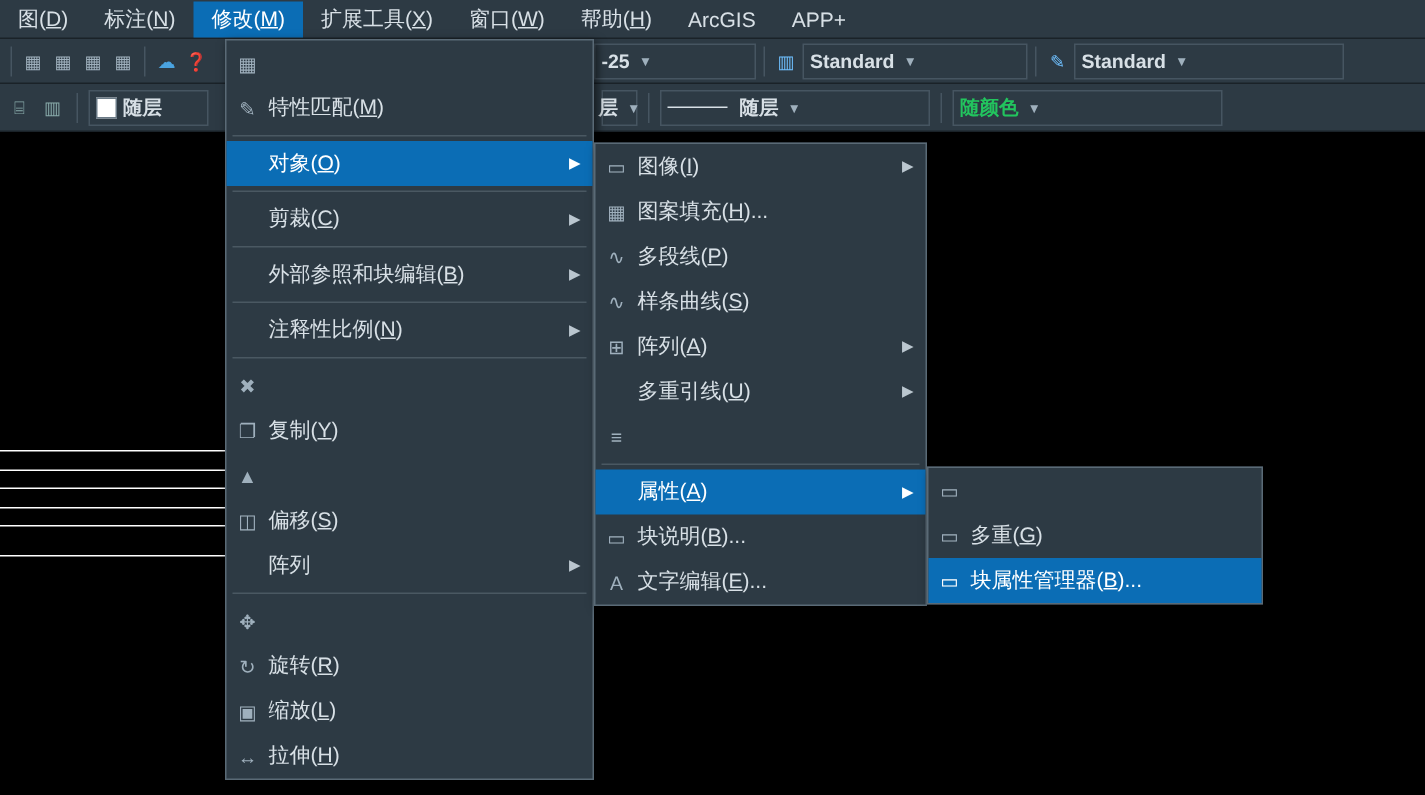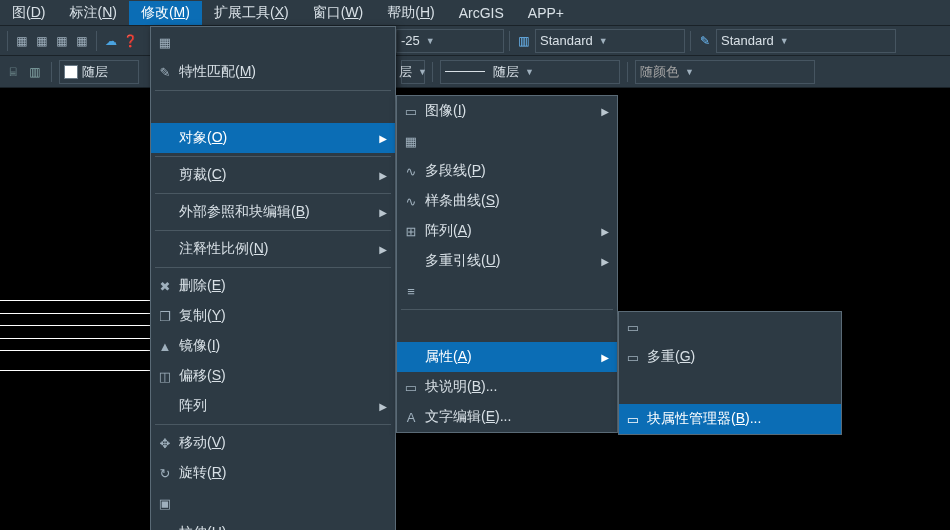--- a/index.html
+++ b/index.html
@@ -7,30 +7,30 @@
 
 .menubar { background: #2d3a44; height: 26px; display: flex; align-items: center; padding-left: 0; border-bottom: 1px solid #1a2228; }
 .menubar-item { color: #d8e0e6; font-size: 14px; padding: 3px 12px; cursor: default; }
 .menubar-item.active { background: #0b6db5; color: #fff; }
 
 .toolbar { background: #2d3a44; height: 30px; display: flex; align-items: center; padding: 0 4px; border-bottom: 1px solid #1a2228; gap: 2px; }
 .toolbar2 { background: #2d3a44; height: 32px; display: flex; align-items: center; padding: 0 4px; border-bottom: 1px solid #1a2228; gap: 4px; }
 
 .tb-icon { width: 18px; height: 18px; display: inline-flex; align-items: center; justify-content: center; color: #9fb0bd; font-size: 12px; }
 .tb-sep { width: 1px; height: 20px; background: #465561; margin: 0 3px; }
-.tb-drop { background: #2d3a44; border: 1px solid #465561; height: 24px; display: inline-flex; align-items: center; color: #d8e0e6; font-size: 13px; padding: 0 4px; position: relative; }
+.tb-drop { background: #2d3a44; border: 1px solid #465561; height: 24px; display: inline-flex; align-items: center; color: #d8e0e6; font-size: 13px; padding: 0 4px; position: relative; font-weight: bold; }
 .tb-drop .arrow { margin-left: 6px; color: #9fb0bd; font-size: 9px; }
 .tb-color-sw { width: 14px; height: 14px; background: #fff; border: 1px solid #6a7a86; display: inline-block; margin-right: 4px; }
 
 .canvas-area { background: #000; position: absolute; top: 88px; left: 0; right: 0; bottom: 0; }
 .thin-line { position: absolute; left: 0; height: 1px; background: #fff; }
 
 .dropdown { position: absolute; background: #2d3a44; border: 1px solid #5a6a76; box-shadow: 2px 2px 6px rgba(0,0,0,0.6); }
 .dd-item { display: flex; align-items: center; height: 30px; color: #d8e0e6; font-size: 14px; cursor: default; position: relative; }
-.dd-item.hl { background: #0b6db5; color: #fff; margin-top: 32px; }
+.dd-item.hl { background: #0b6db5; color: #fff; }
 .dd-icon { width: 28px; display: inline-flex; align-items: center; justify-content: center; color: #9fb0bd; font-size: 13px; }
 .dd-item.hl .dd-icon { color: #fff; }
 .dd-label { flex: 1; padding-right: 28px; }
 .dd-arrow { position: absolute; right: 8px; font-size: 10px; color: #bac6cf; }
 .dd-item.hl .dd-arrow { color: #fff; }
 .dd-sep { height: 1px; background: #4a5862; margin: 3px 4px; }
 
 .u { text-decoration: underline; }
 
 #dd1 { top: 26px; left: 150px; width: 246px; }
@@ -93,21 +93,21 @@
     <span class="arrow">▼</span>
   </div>
   <span class="tb-sep"></span>
   <div class="tb-drop" style="width:180px">
     <span style="width:40px;height:1px;background:#d8e0e6;display:inline-block;margin-right:8px"></span>
     <span>随层</span>
     <span class="arrow">▼</span>
   </div>
   <span class="tb-sep"></span>
   <div class="tb-drop" style="width:180px">
-    <span style="color:#a3a3a3">随颜色</span>
+    <span style="color:#22c55e">随颜色</span>
     <span class="arrow">▼</span>
   </div>
 </div>
 
 <div class="canvas-area">
   <div class="thin-line" style="top:212px;width:150px"></div>
   <div class="thin-line" style="top:225px;width:150px"></div>
   <div class="thin-line" style="top:237px;width:150px"></div>
   <div class="thin-line" style="top:250px;width:150px"></div>
   <div class="thin-line" style="top:262px;width:150px"></div>
@@ -142,64 +142,63 @@
     </div>
     <div class="dd-sep"></div>
     <div class="dd-item">
       <span class="dd-icon"></span>
       <span class="dd-label">注释性比例(<span class="u">N</span>)</span>
       <span class="dd-arrow">▶</span>
     </div>
     <div class="dd-sep"></div>
     <div class="dd-item">
       <span class="dd-icon">✖</span>
-      <span class="dd-label">删除(<span class="u">E</span>)</span>
     </div>
     <div class="dd-item">
       <span class="dd-icon">❐</span>
       <span class="dd-label">复制(<span class="u">Y</span>)</span>
     </div>
     <div class="dd-item">
       <span class="dd-icon">▲</span>
-      <span class="dd-label">镜像(<span class="u">I</span>)</span>
     </div>
     <div class="dd-item">
       <span class="dd-icon">◫</span>
       <span class="dd-label">偏移(<span class="u">S</span>)</span>
     </div>
     <div class="dd-item">
       <span class="dd-icon"></span>
       <span class="dd-label">阵列</span>
       <span class="dd-arrow">▶</span>
     </div>
     <div class="dd-sep"></div>
     <div class="dd-item">
       <span class="dd-icon">✥</span>
-      <span class="dd-label">移动(<span class="u">V</span>)</span>
     </div>
     <div class="dd-item">
       <span class="dd-icon">↻</span>
       <span class="dd-label">旋转(<span class="u">R</span>)</span>
     </div>
     <div class="dd-item">
       <span class="dd-icon">▣</span>
+      <span class="dd-label">缩放(<span class="u">L</span>)</span>
     </div>
     <div class="dd-item">
       <span class="dd-icon">↔</span>
       <span class="dd-label">拉伸(<span class="u">H</span>)</span>
     </div>
   </div>
 <div class="dropdown" id="dd2">
     <div class="dd-item">
       <span class="dd-icon">▭</span>
       <span class="dd-label">图像(<span class="u">I</span>)</span>
       <span class="dd-arrow">▶</span>
     </div>
     <div class="dd-item">
       <span class="dd-icon">▦</span>
+      <span class="dd-label">图案填充(<span class="u">H</span>)...</span>
     </div>
     <div class="dd-item">
       <span class="dd-icon">∿</span>
       <span class="dd-label">多段线(<span class="u">P</span>)</span>
     </div>
     <div class="dd-item">
       <span class="dd-icon">∿</span>
       <span class="dd-label">样条曲线(<span class="u">S</span>)</span>
     </div>
     <div class="dd-item">

